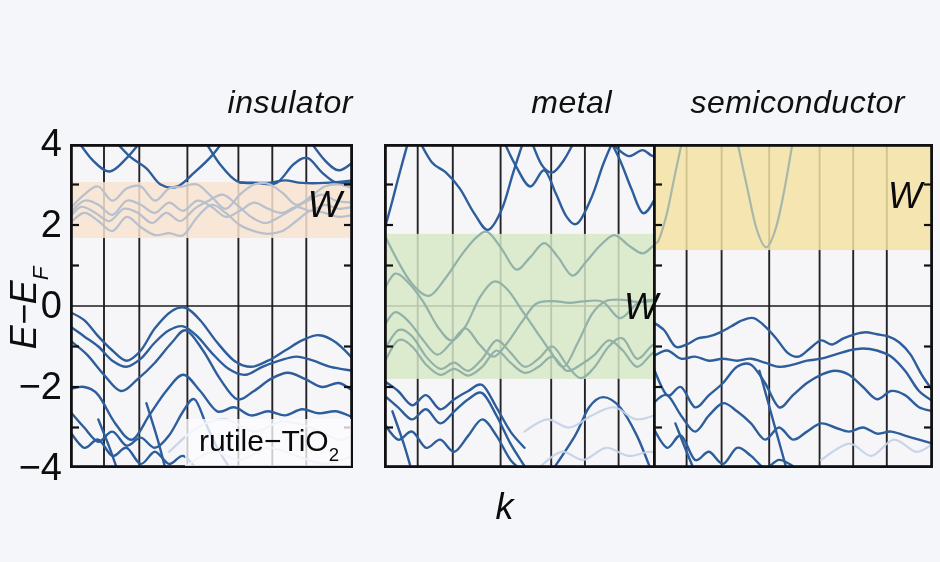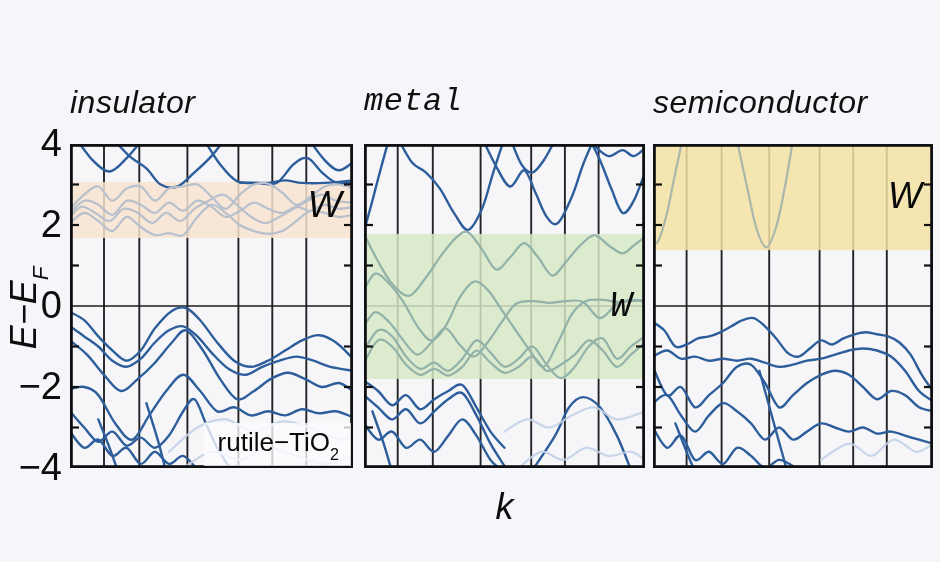--- a/index.html
+++ b/index.html
@@ -5,37 +5,37 @@
 <style>
   html,body{margin:0;padding:0;}
   .stage{
     position:relative;width:940px;height:562px;overflow:hidden;
     background:#f5f6f9;
     font-family:"Liberation Sans","DejaVu Sans",sans-serif;
     color:#111;
   }
   .panel{position:absolute;top:82px;}
   .panel-1{left:70px;width:283px;}
-  .panel-2{left:364px;width:228px;font-family:Liberation Mono, monospace;}
+  .panel-2{left:384px;width:228px;}
   .panel-3{left:653px;width:252px;}
   .panel-title{
-    height:40px;line-height:40px;margin-bottom:22px;text-align:left;
+    height:40px;line-height:40px;margin-bottom:22px;text-align:right;
     font-style:italic;font-size:32px;font-weight:500;color:#101010;letter-spacing:.5px;
   }
   .plot{position:relative;width:100%;height:324px;background:#f6f6f9;}
   .plot svg{position:absolute;left:0;top:0;display:block;}
   .w-label{
     position:absolute;transform:translate(-50%,-52%);
     font-style:italic;font-size:36px;color:#0b0b0b;z-index:4;line-height:1;
   }
   .material-label{
     position:absolute;right:2px;bottom:2px;z-index:5;
     background:rgba(253,253,255,0.78);
     padding:6px 12px 10px 14px;white-space:nowrap;
-    font-size:26px;color:#0a0a0a;line-height:1.05;
+    font-size:30px;color:#0a0a0a;line-height:1.05;
   }
   .material-label sub,.ylabel sub{
     font-size:0.62em;position:relative;bottom:-0.18em;line-height:0;
   }
   .ytick{
     position:absolute;left:0;width:62px;text-align:right;
     font-size:38px;line-height:40px;color:#0d0d0d;
   }
   .yt0{top:123px}.yt1{top:204px}.yt2{top:285px}.yt3{top:366px}.yt4{top:447px}
   .ylabel{

